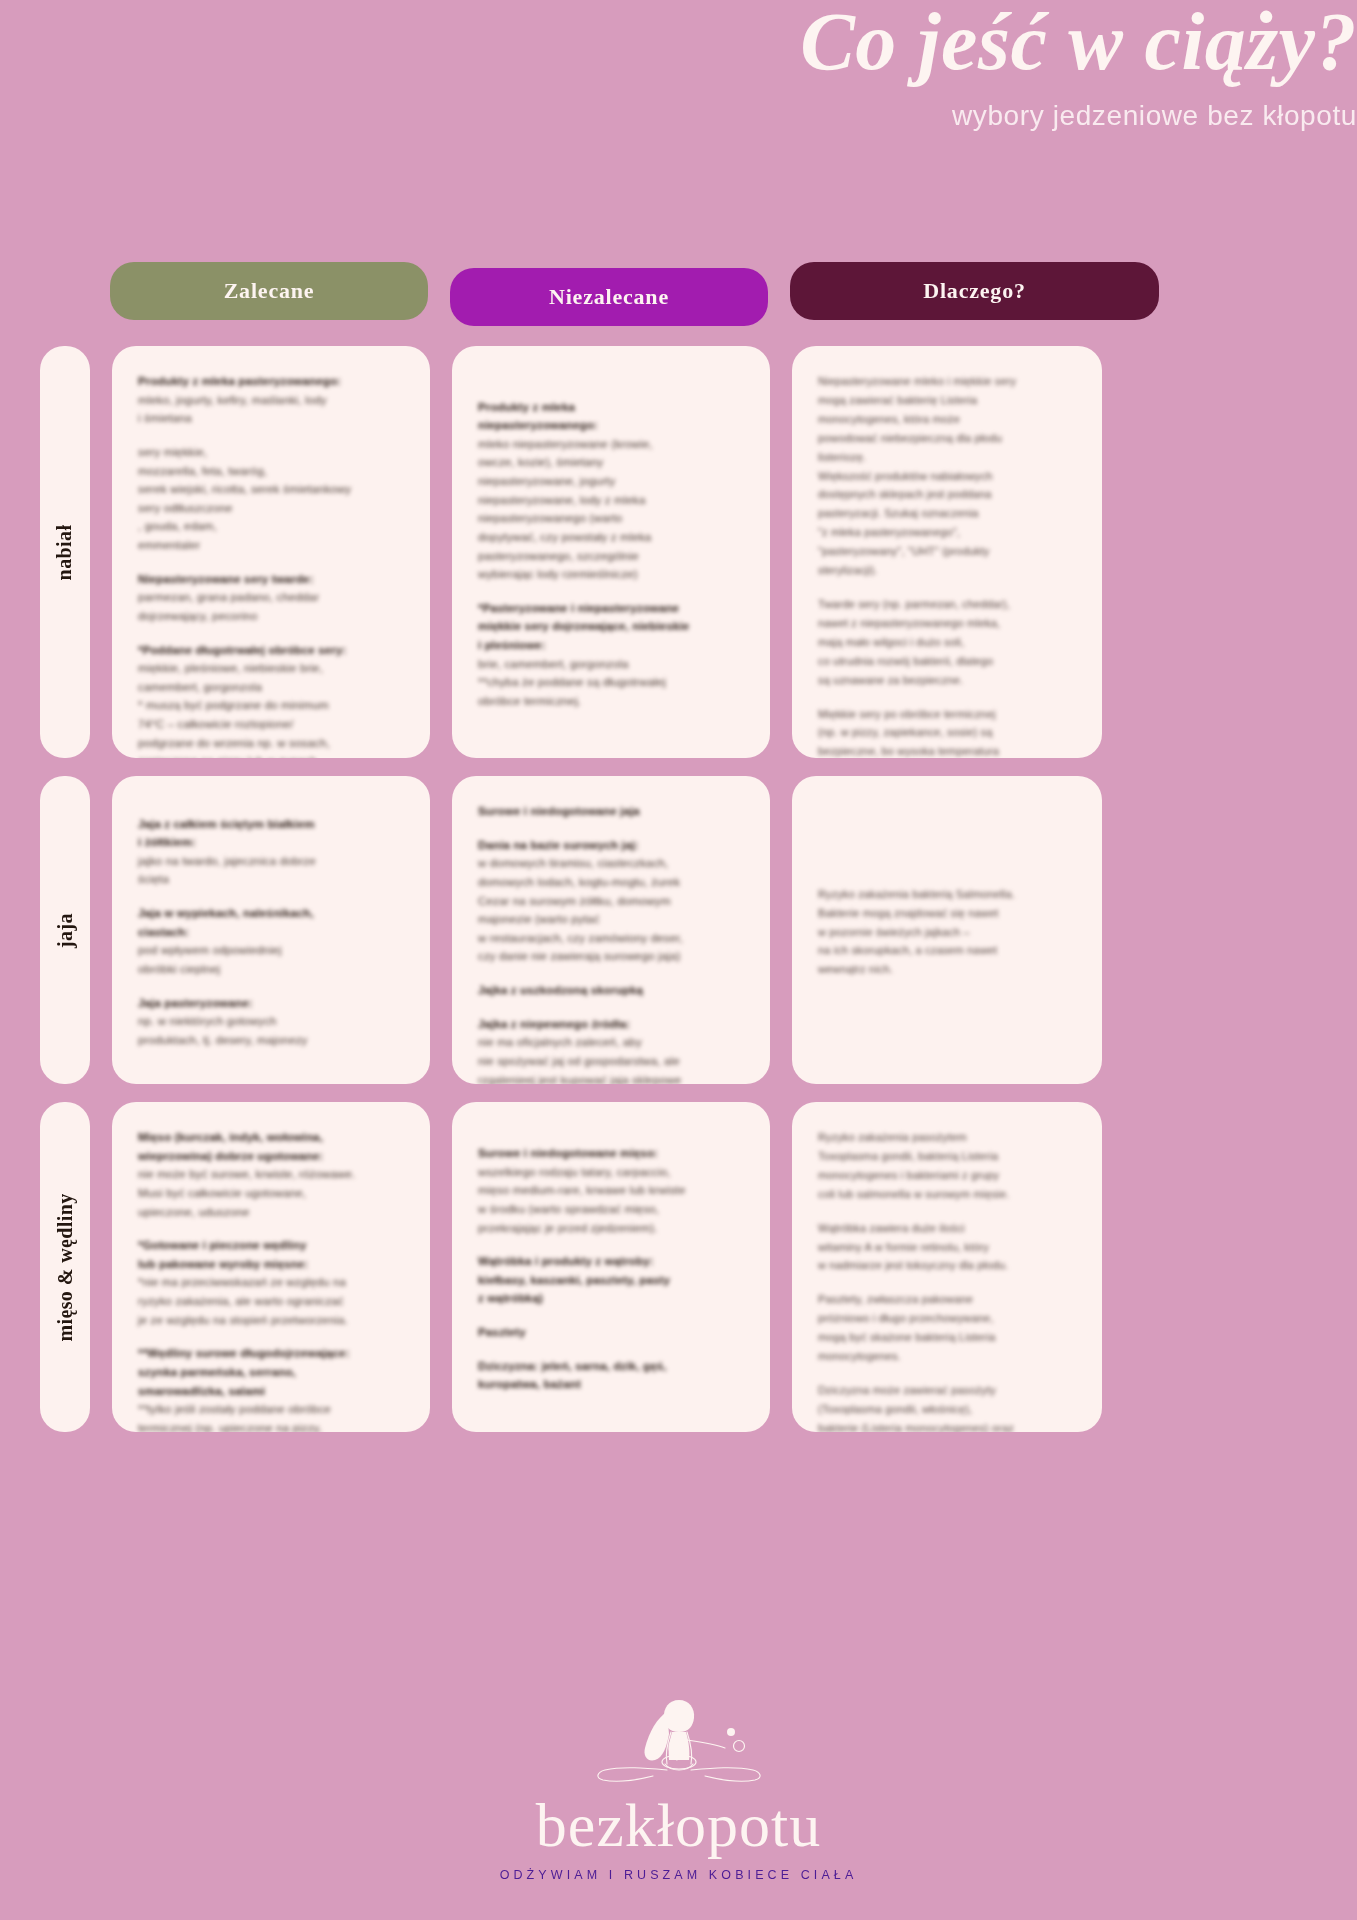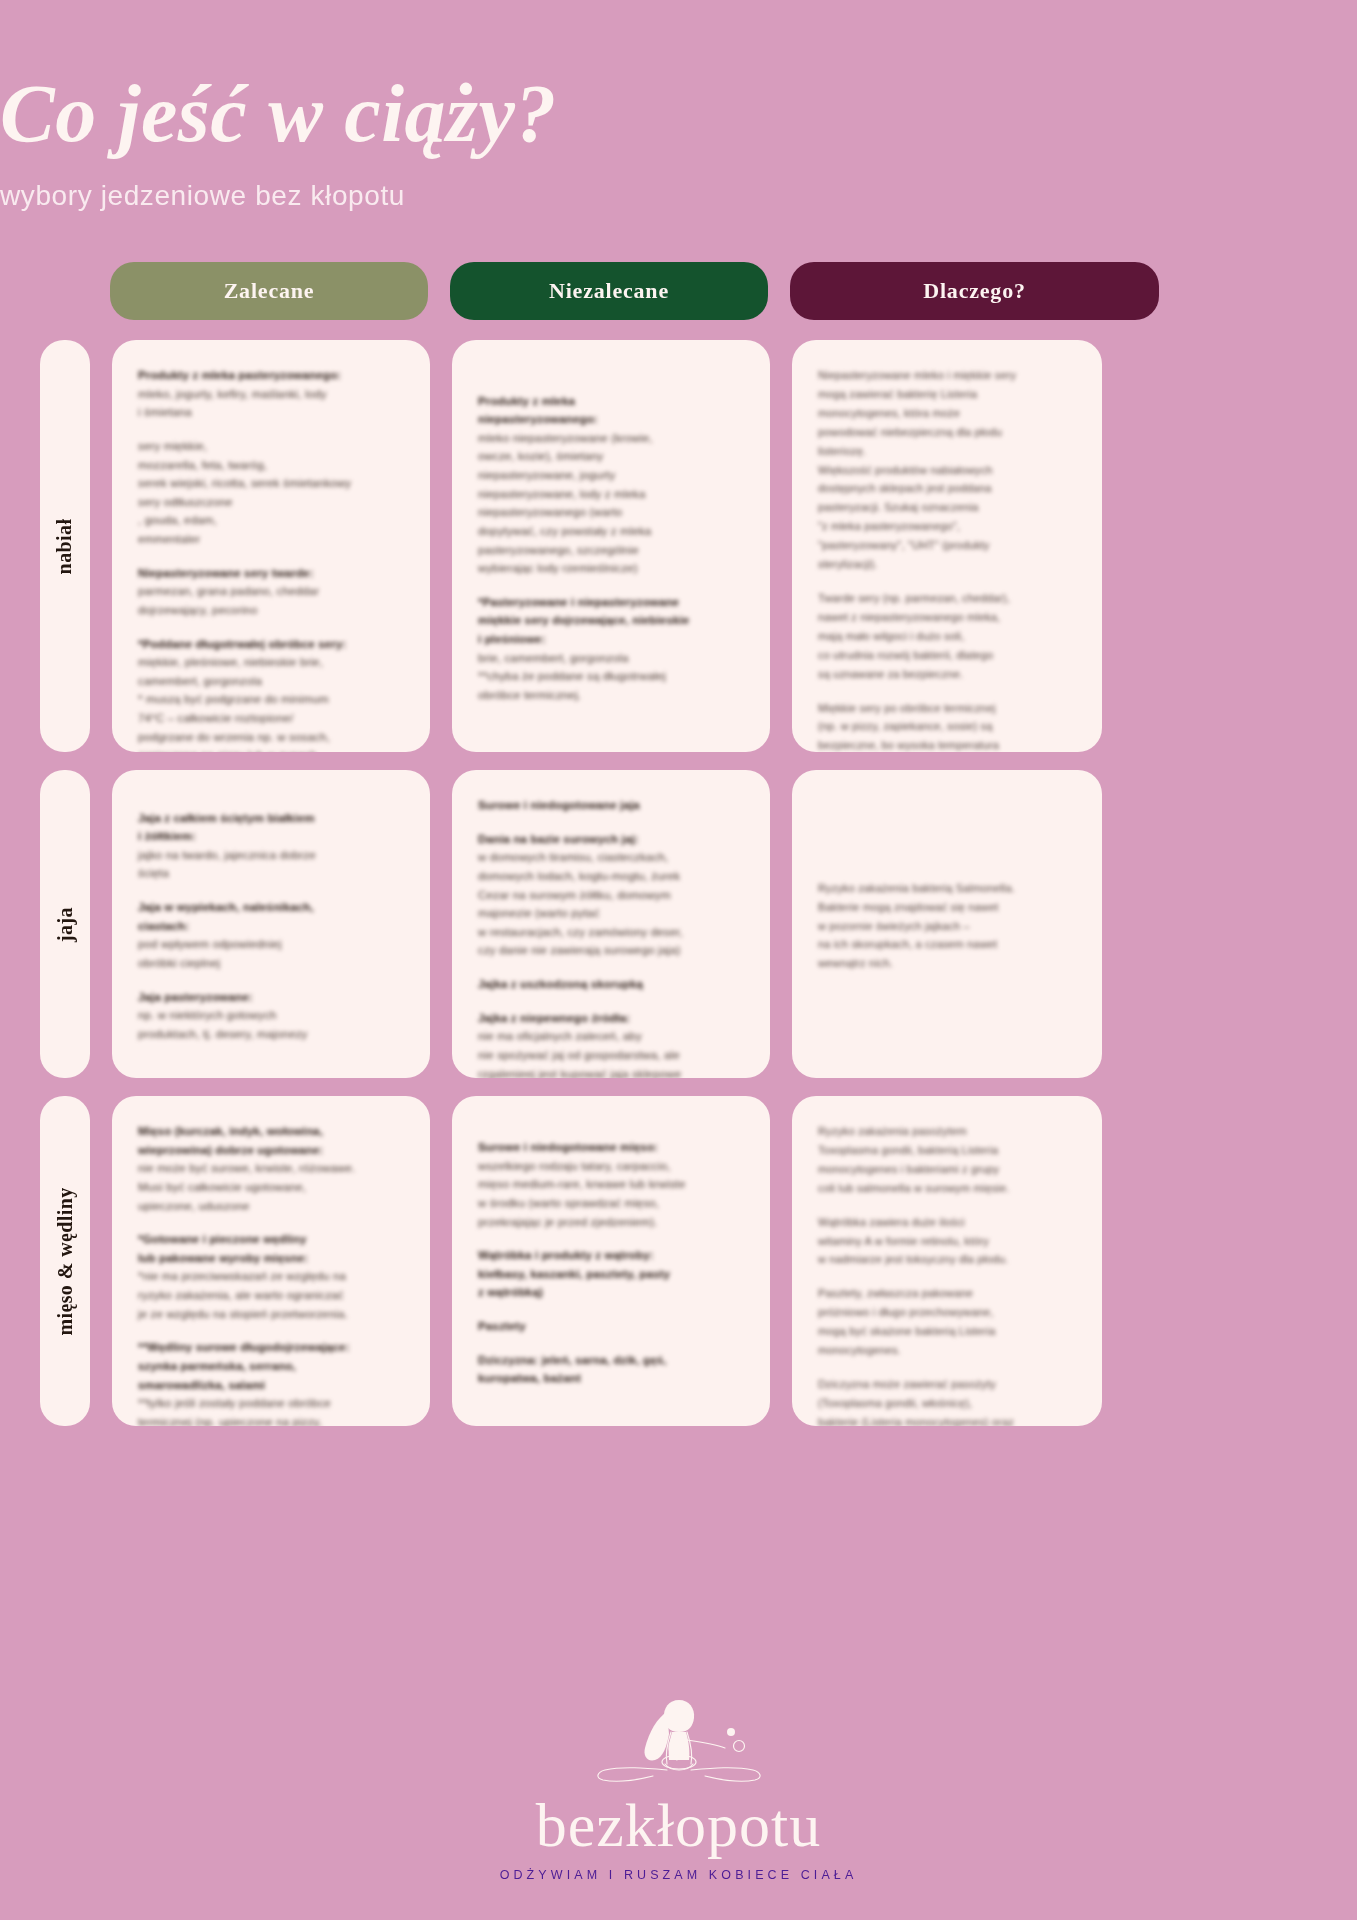--- a/index.html
+++ b/index.html
@@ -12,34 +12,33 @@
   }
 
   body {
     background: #d79cbd;
     font-family: "Liberation Sans", sans-serif;
     position: relative;
   }
 
   
   .poster-header {
-    text-align: left;
-    padding-top: 72px;
+    text-align: right;
   }
   .poster-title {
     font-family: "Liberation Serif", serif;
     font-style: italic;
     font-weight: 700;
     font-size: 82px;
     line-height: 1.02;
     color: #fdf4f1;
     letter-spacing: 0.5px;
   }
   .poster-subtitle {
-    margin-top: 24px;
+    margin-top: 16px;
     font-family: "Liberation Sans", sans-serif;
     font-weight: 400;
     font-size: 28px;
     color: #fbeef2;
     letter-spacing: 0.6px;
     opacity: 0.96;
   }
 
   
   .grid {
@@ -59,21 +58,21 @@
     display: flex;
     align-items: center;
     justify-content: center;
     font-family: "Liberation Serif", serif;
     font-weight: 700;
     font-size: 22px;
     color: #fdf4f1;
     letter-spacing: 0.8px;
   }
   .head-pill.c0 { background: #8b9167; }
-  .head-pill.c1 { background: #14532d; }
+  .head-pill.c1 { background: #a21caf; margin-top: 6px; }
   .head-pill.c2 { background: #5d1638; width: 369px; }
 
   .body-rows {
     margin-top: 20px;
     display: flex;
     flex-direction: column;
     gap: 18px;
   }
   .data-row {
     display: flex;

